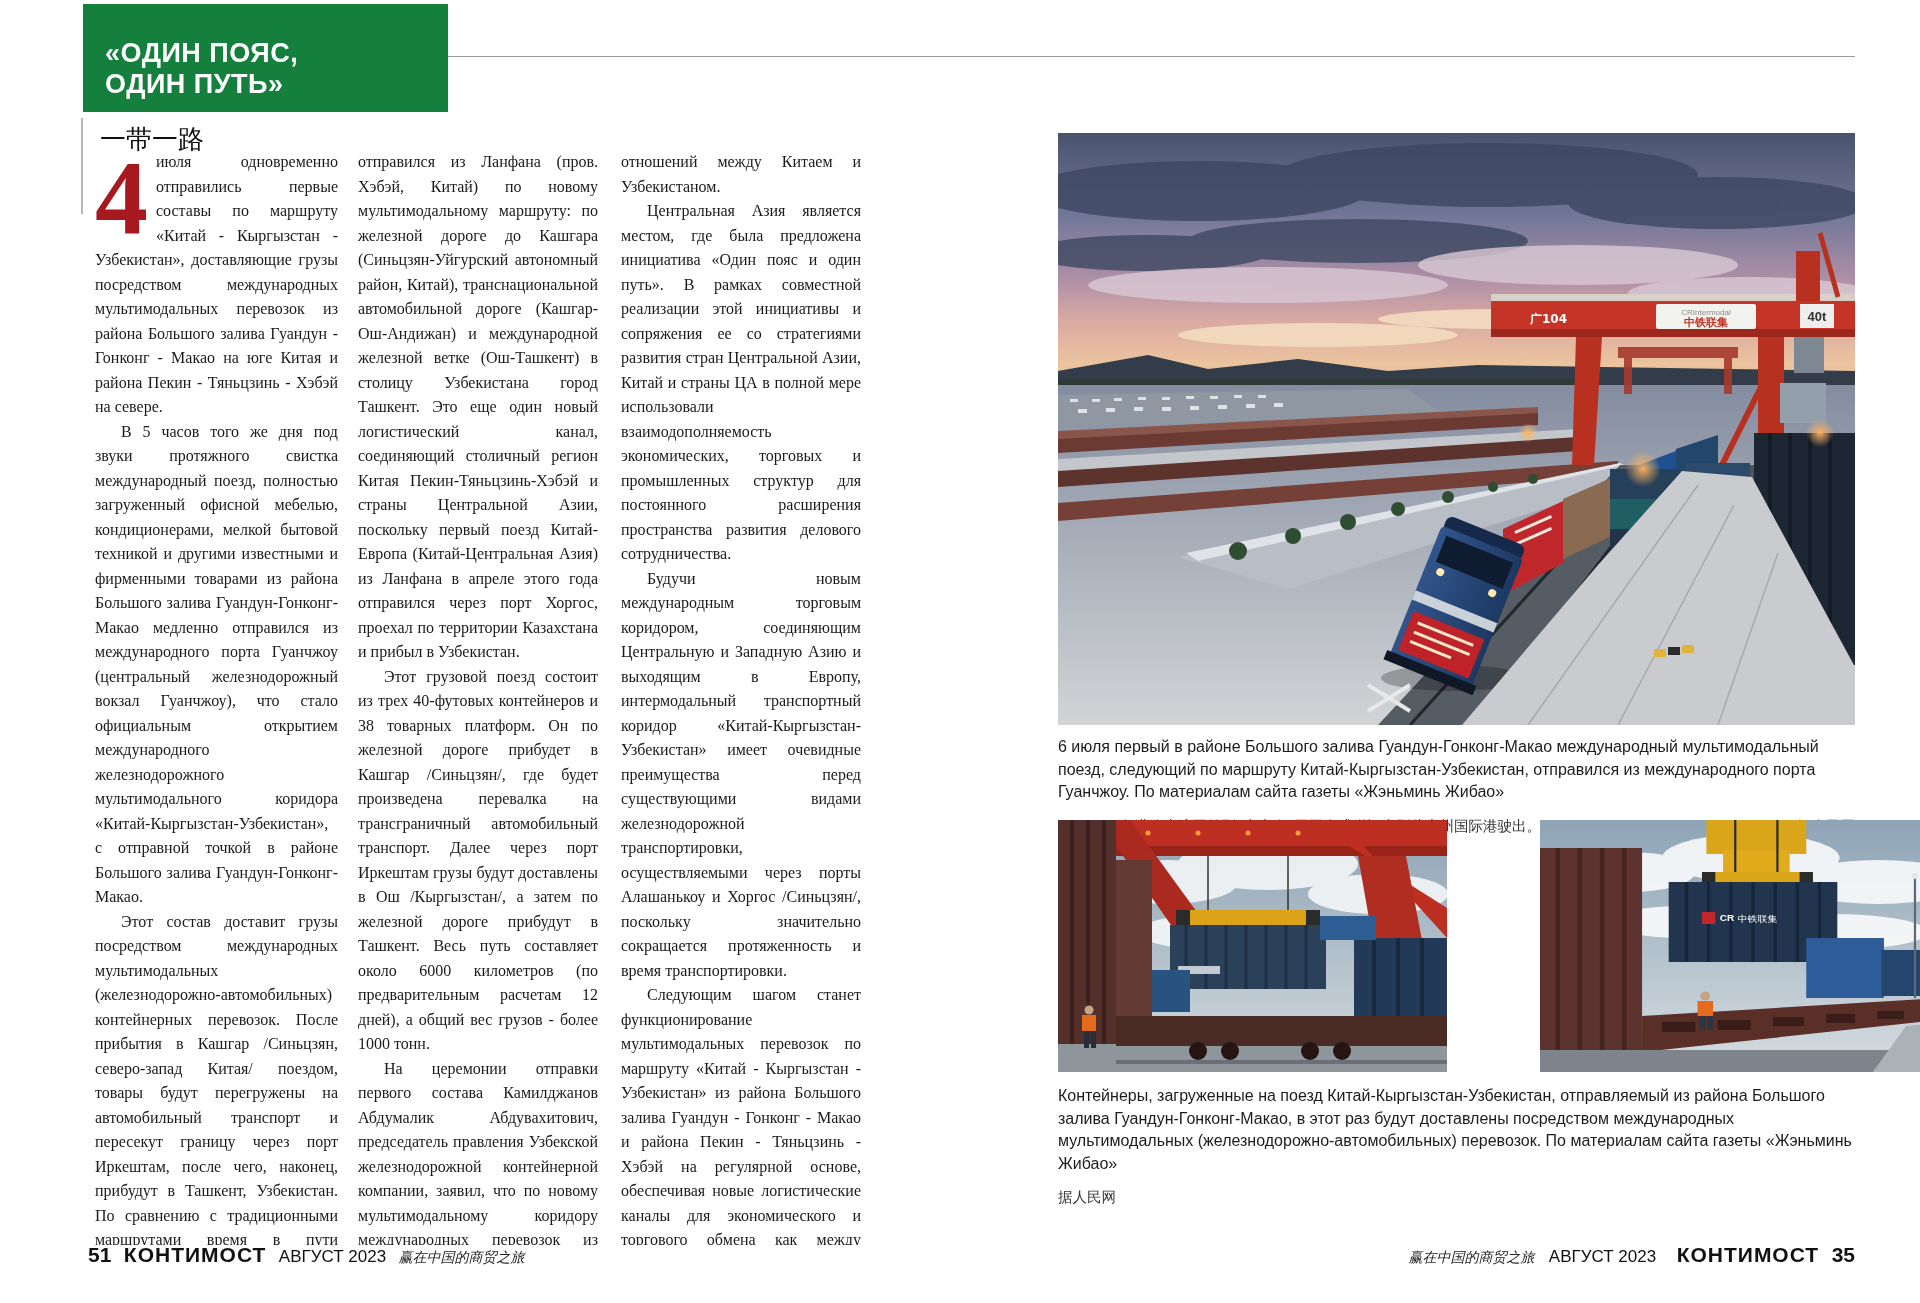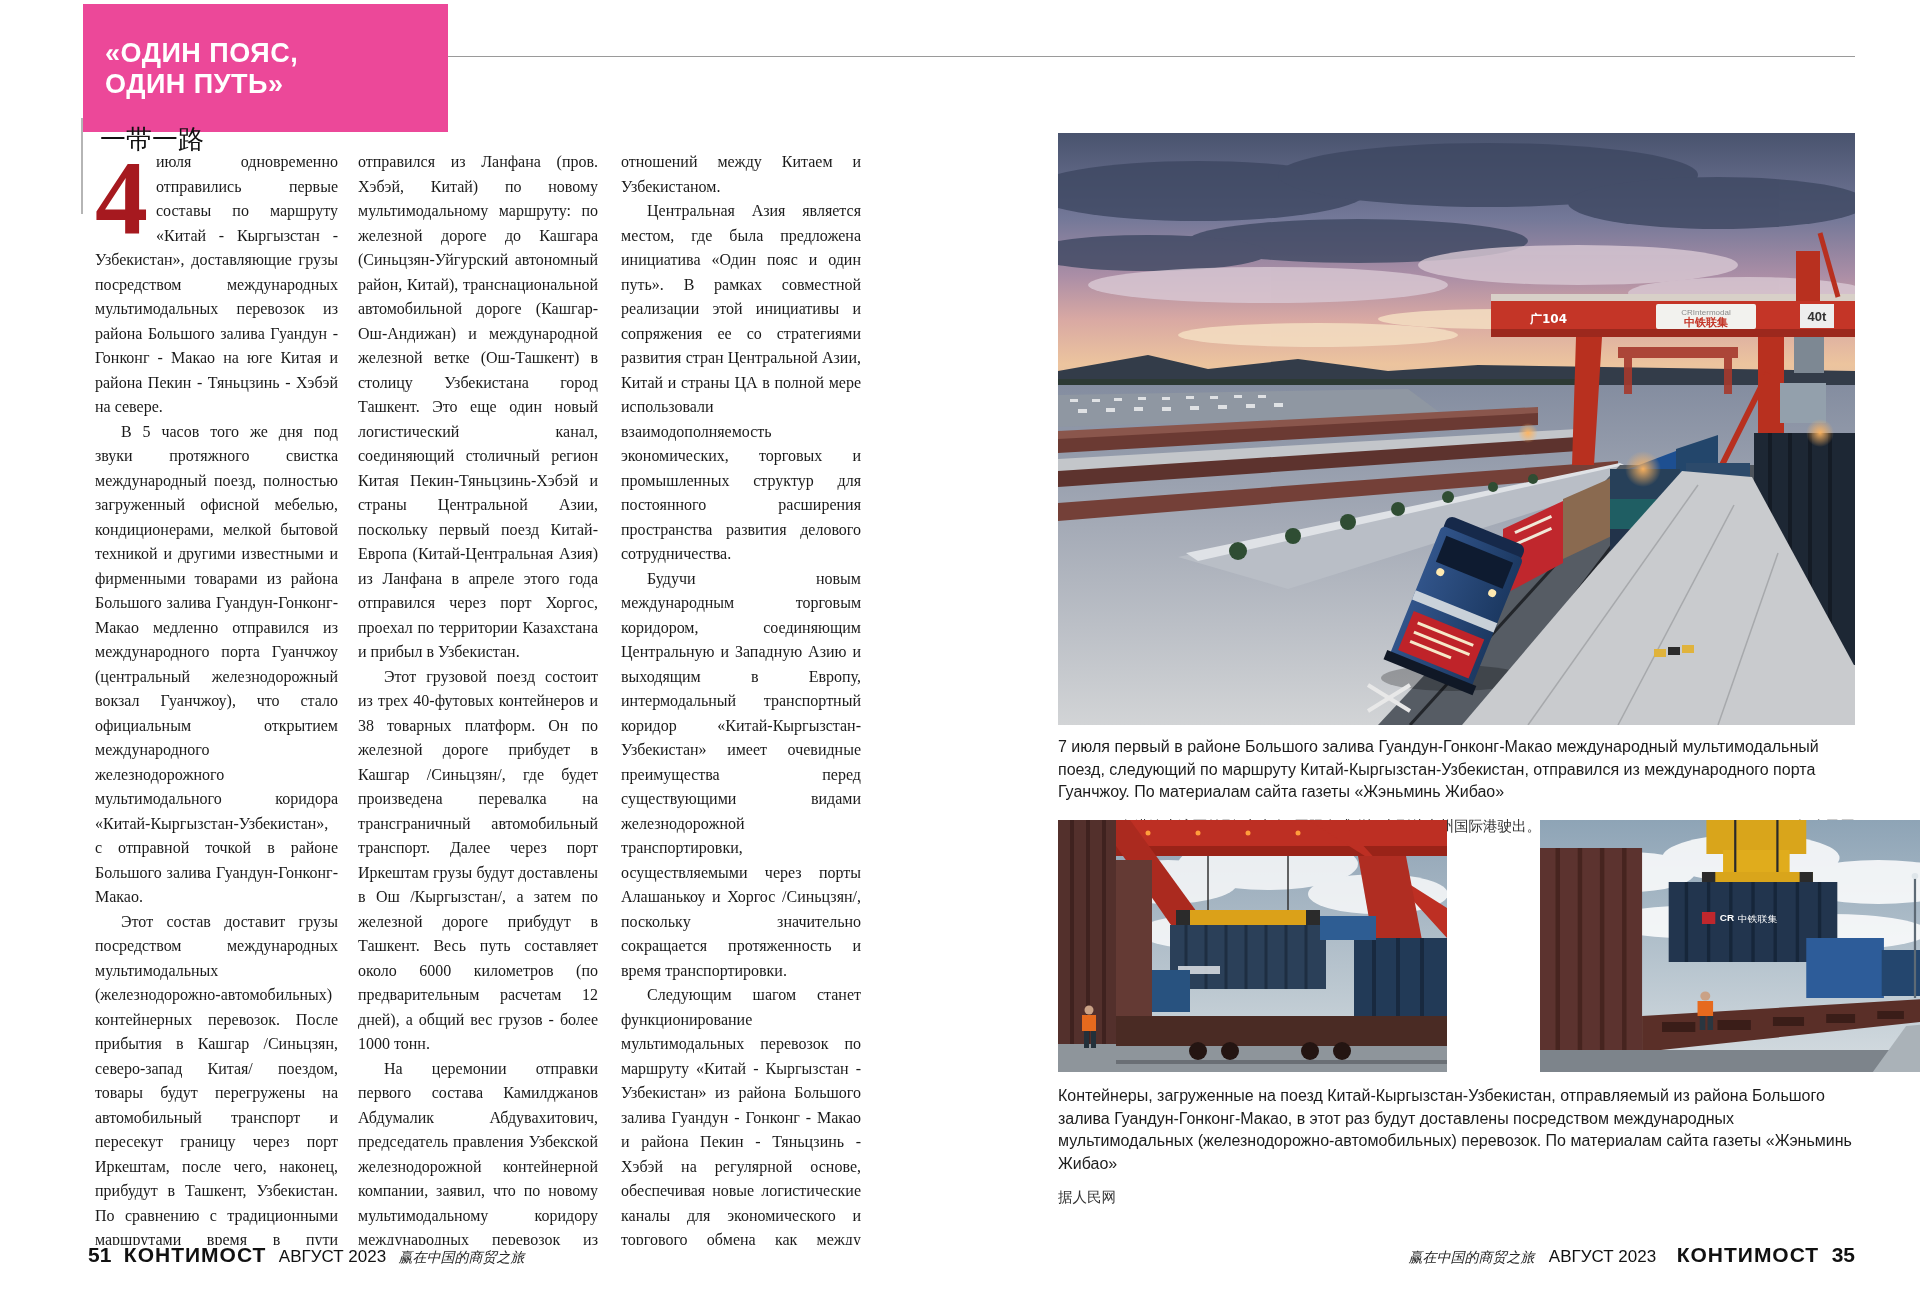--- a/index.html
+++ b/index.html
@@ -1,20 +1,20 @@
 <!DOCTYPE html>
 <html><head>
 <meta charset="utf-8">
 <style>
   html,body{margin:0;padding:0;background:#ffffff;}
   .spread{position:relative;width:1920px;height:1303px;background:#ffffff;overflow:hidden;
           font-family:"Liberation Serif", serif;color:#1a1a1a;}
 
   
-  .green-box{position:absolute;left:83px;top:4px;width:365px;height:128px;background:#ec4899;}
+  .green-box{position:absolute;left:83px;top:4px;width:365px;height:108px;background:#15803d;}
   .green-box .ttl{margin:0;padding:34px 0 0 22px;font-family:"Liberation Sans",sans-serif;
                   font-weight:bold;font-size:27px;line-height:31px;color:#ffffff;letter-spacing:.5px;}
   .subtitle-cn{position:absolute;left:100px;top:122px;font-family:"DejaVu Sans",sans-serif;
                font-size:26px;color:#111;}
   .top-rule{position:absolute;left:448px;top:56px;width:1407px;height:1px;background:#9a9a9a;}
   .left-tick{position:absolute;left:81px;top:118px;width:2px;height:96px;background:#b5b5b5;}
 
   
   .textcol{position:absolute;top:150px;width:243px;height:1095px;overflow:hidden;
            font-size:16px;line-height:24.5px;text-align:justify;}
@@ -249,21 +249,21 @@
         <rect x="596" y="516" width="12" height="8" fill="#e0b33c"></rect>
           <rect x="610" y="514" width="12" height="8" fill="#2b2b2b"></rect>
         <rect x="624" y="512" width="12" height="8" fill="#e0b33c"></rect>
         <line x1="310" y1="552" x2="352" y2="578" stroke="#e8e8e8" stroke-width="4"></line>
         <line x1="352" y1="552" x2="310" y2="578" stroke="#e8e8e8" stroke-width="4"></line>
       </g>
     </svg>
   </div>
 
   <div class="cap" id="cap-main">
-    <div>7 июля первый в районе Большого залива Гуандун-Гонконг-Макао международный мультимодальный поезд, следующий по маршруту Китай-Кыргызстан-Узбекистан, отправился из международного порта Гуанчжоу. По материалам сайта газеты «Жэньминь Жибао»</div>
+    <div>6 июля первый в районе Большого залива Гуандун-Гонконг-Макао международный мультимодальный поезд, следующий по маршруту Китай-Кыргызстан-Узбекистан, отправился из международного порта Гуанчжоу. По материалам сайта газеты «Жэньминь Жибао»</div>
     <div class="cn-line">
       <span>7月4日，粤港澳大湾区首列“中吉乌”国际多式联运班列从广州国际港驶出。</span>
       <span>据人民网</span>
     </div>
   </div>
 
   <div class="photo" id="photo-bl">
     <svg viewBox="0 0 389 252" preserveAspectRatio="none">
       <defs>
         <linearGradient id="skyBL" x1="0" y1="0" x2="0" y2="1">

